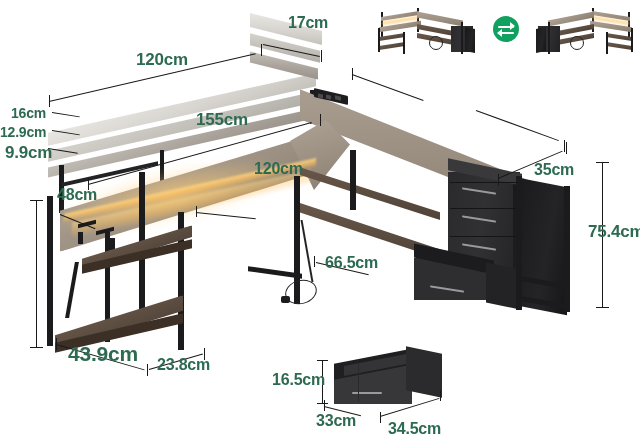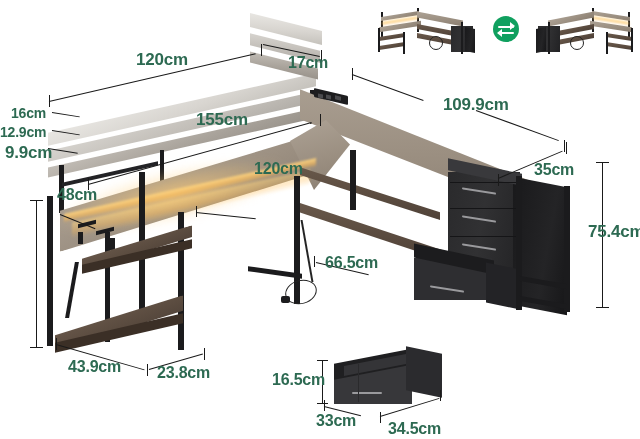--- a/index.html
+++ b/index.html
@@ -253,37 +253,36 @@
   <div class="tickh" style="left:317px;top:403px;width:11px;"></div>
 
   <div class="line" style="left:324px;top:406px;width:38px;transform:rotate(14deg);"></div>
   <div class="tick" style="left:324px;top:400px;height:11px;"></div>
 
   <div class="line" style="left:380px;top:416px;width:62px;transform:rotate(-17deg);"></div>
   <div class="tick" style="left:380px;top:412px;height:11px;"></div>
   <div class="tick" style="left:440px;top:390px;height:11px;"></div>
 
   <div class="dim" style="left:136px;top:50px;font-size:17px;">120cm</div>
-  <div class="dim" style="left:288px;top:14px;font-size:16px;margin-top:40px;">17cm</div>
+  <div class="dim" style="left:288px;top:14px;font-size:16px;">17cm</div>
 
   <div class="dim" style="left:11px;top:105px;font-size:14px;">16cm</div>
   <div class="dim" style="left:0px;top:124px;font-size:14px;">12.9cm</div>
   <div class="dim" style="left:5px;top:143px;font-size:17px;">9.9cm</div>
 
   <div class="dim" style="left:196px;top:110px;font-size:17px;">155cm</div>
   <div class="dim" style="left:57px;top:186px;font-size:16px;">48cm</div>
 
-  <div class="dim" style="left:443px;top:95px;font-size:17px;">109.9cm</div>
   <div class="dim" style="left:534px;top:161px;font-size:16px;">35cm</div>
 
   <div class="dim" style="left:254px;top:160px;font-size:16px;">120cm</div>
   <div class="dim" style="left:325px;top:254px;font-size:16px;">66.5cm</div>
 
   <div class="dim" style="left:588px;top:222px;font-size:17px;">75.4cm</div>
 
-  <div class="dim" style="left:68px;top:358px;font-size:16px;text-align:right;">43.9cm</div>
-  <div class="dim" style="left:157px;top:364px;font-size:16px;">23.8cm</div>
+  <div class="dim" style="left:68px;top:342px;font-size:21px;text-align:right;">43.9cm</div>
+  <div class="dim" style="left:157px;top:356px;font-size:16px;">23.8cm</div>
 
   <div class="dim" style="left:272px;top:371px;font-size:16px;">16.5cm</div>
   <div class="dim" style="left:316px;top:412px;font-size:16px;">33cm</div>
   <div class="dim" style="left:388px;top:420px;font-size:16px;">34.5cm</div>
 
 </div>
 
 </body></html>

